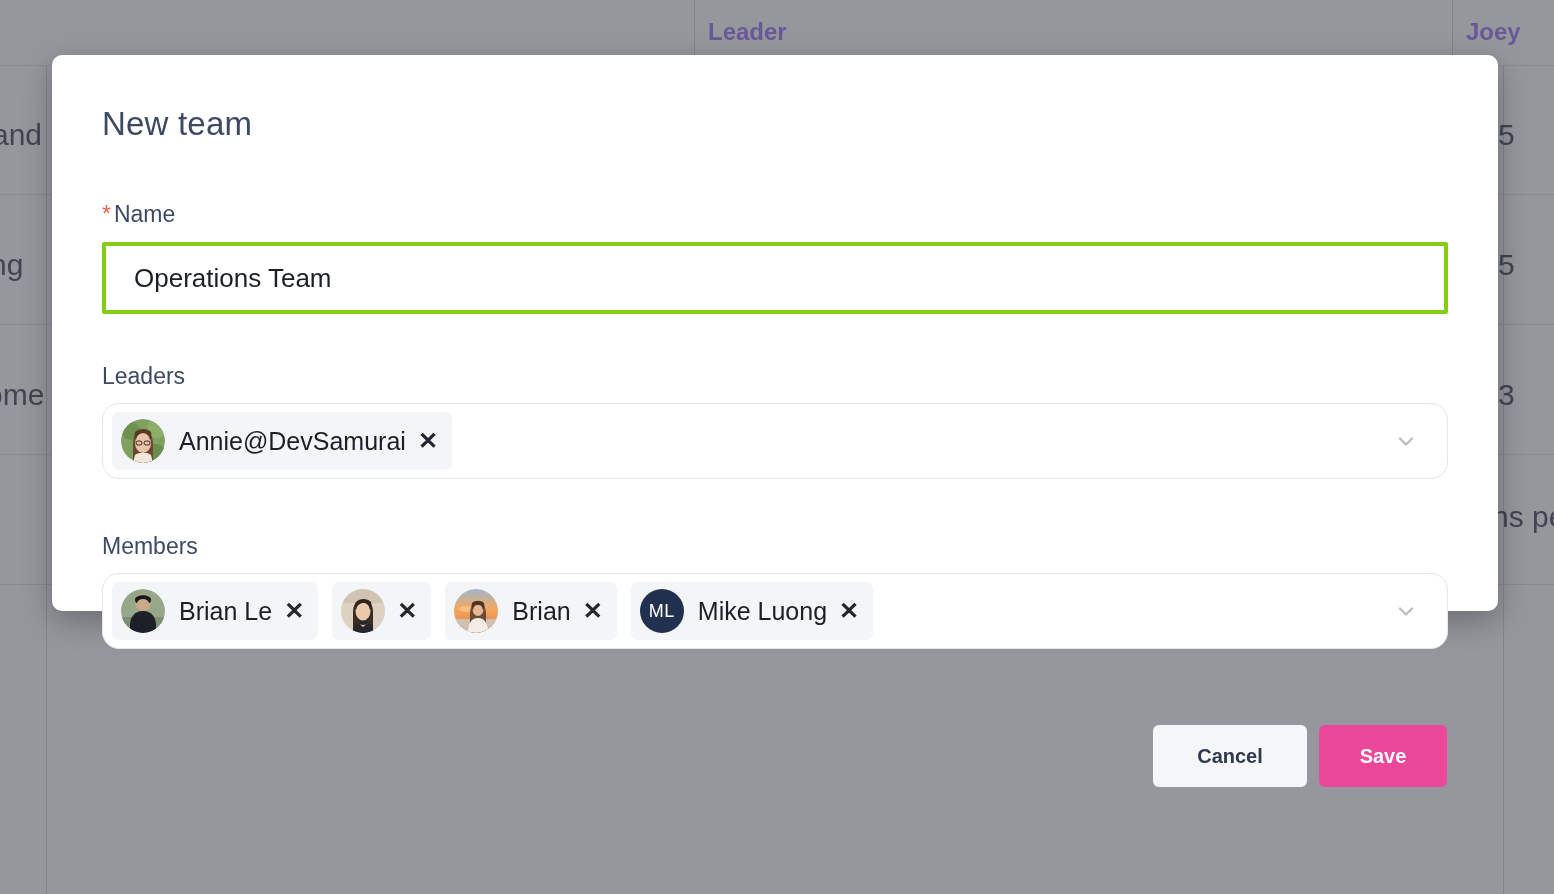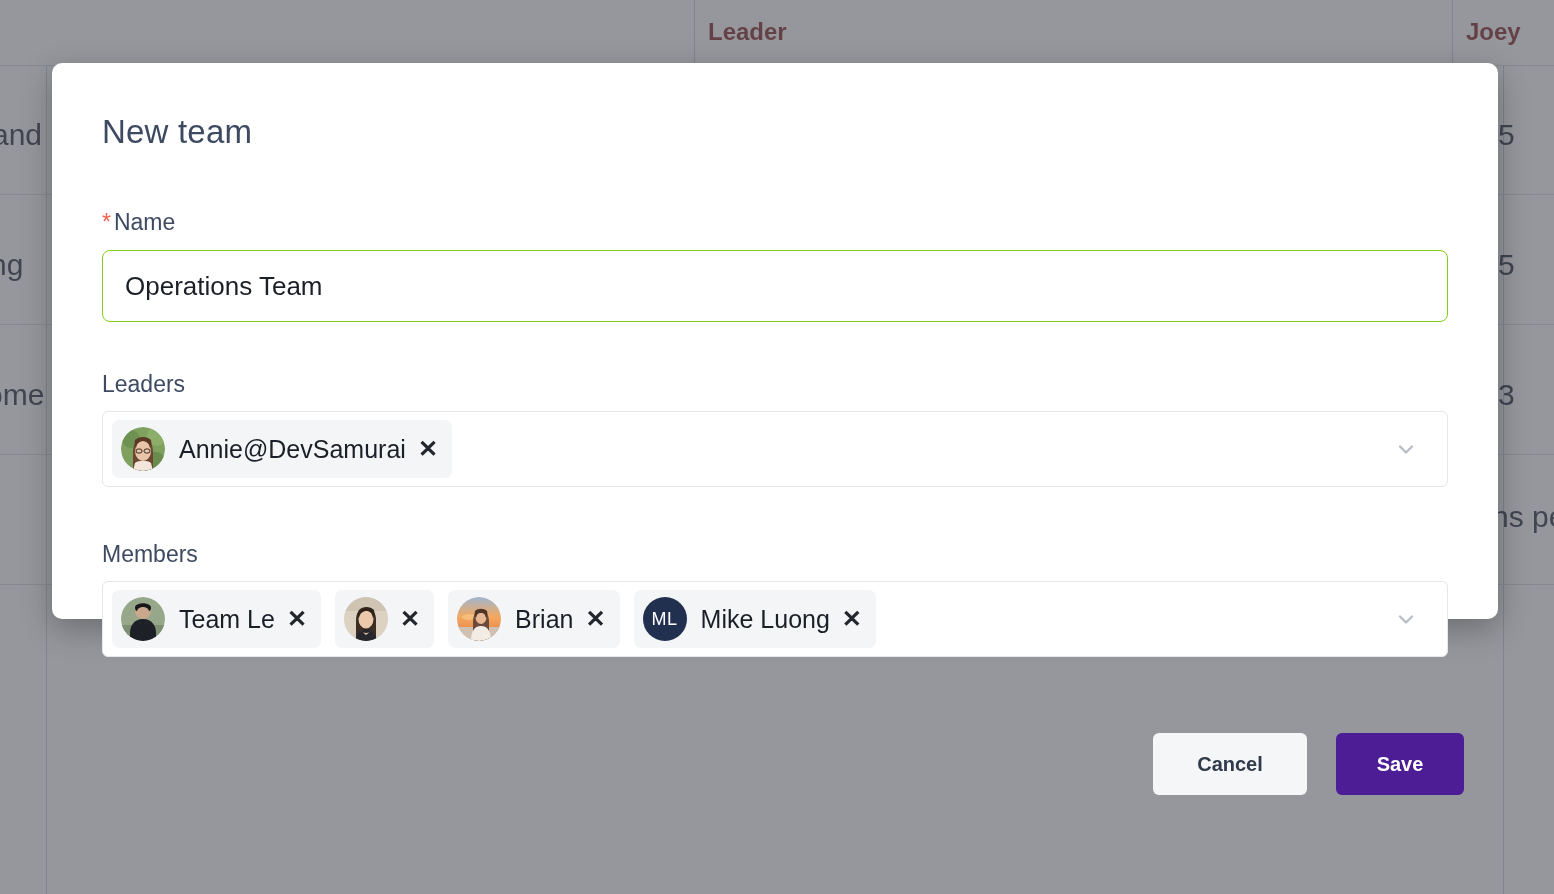--- a/index.html
+++ b/index.html
@@ -38,21 +38,21 @@
     width: 1px;
     height: 66px;
     background: #c9cdd4;
   }
 
   .bg-col-head {
     position: absolute;
     top: 18px;
     font-size: 24px;
     font-weight: bold;
-    color: #7f1d1d;
+    color: #8b5cf6;
     white-space: nowrap;
   }
 
   .bg-row-line {
     position: absolute;
     left: 0;
     width: 1554px;
     height: 1px;
     background: #d8dce2;
   }
@@ -82,21 +82,21 @@
   .scrim {
     position: absolute;
     inset: 0;
     background: rgba(84, 87, 95, 0.62);
   }
 
   
   .modal {
     position: absolute;
     left: 52px;
-    top: 63px;
+    top: 55px;
     width: 1446px;
     height: 556px;
     background: #ffffff;
     border-radius: 10px;
     box-shadow: 0 10px 32px rgba(0, 0, 0, 0.28);
     padding: 0 50px;
   }
 
   .modal-title {
     position: absolute;
@@ -119,37 +119,37 @@
   .req-star {
     color: #f0614f;
     margin-right: 3px;
   }
 
   .text-input {
     position: absolute;
     left: 50px;
     width: 1346px;
     height: 72px;
-    border: 1px solid #84cc16;
-    border-radius: 8px;
+    border: 4px solid #84cc16;
+    border-radius: 2px;
     background: #ffffff;
     display: flex;
     align-items: center;
-    padding-left: 22px;
+    padding-left: 28px;
     font-size: 26px;
     color: #1b1f27;
     font-family: "Liberation Sans", sans-serif;
   }
 
   .select-box {
     position: absolute;
     left: 50px;
     width: 1346px;
     border: 1px solid #e3e6ea;
-    border-radius: 6px;
+    border-radius: 17px;
     background: #ffffff;
     display: flex;
     align-items: center;
     padding: 8px 10px 8px 9px;
     gap: 14px;
   }
 
   .chip {
     display: flex;
     align-items: center;
@@ -224,26 +224,25 @@
 
   .btn-cancel {
     background: #f5f6f7;
     color: #2f3a4c;
     width: 154px;
     top: 670px;
     left: 1101px;
   }
 
   .btn-save {
-    background: #4c1d95;
+    background: #ec4899;
     color: #ffffff;
     width: 128px;
     top: 670px;
     left: 1267px;
-    margin-left: 17px;
   }
 </style>
 </head>
 <body>
 
 <div class="page-bg">
   <div class="bg-table">
     <div class="bg-header-row"></div>
     <div class="bg-col-divider" style="left:694px"></div>
     <div class="bg-col-divider" style="left:1452px"></div>
@@ -331,21 +330,21 @@
           <g clip-path="url(#c1)">
             <rect width="44" height="44" fill="#97a78a"></rect>
             <rect y="28" width="44" height="16" fill="#7f8f74"></rect>
             <circle cx="22" cy="14" r="8" fill="#caa88c"></circle>
             <path d="M14 10c2-5 14-5 16 0 0 3-1 4-2 4-1-3-3-4-6-4s-5 1-6 4c-1 0-2-1-2-4z" fill="#16181c"></path>
             <path d="M22 22c9 0 13 7 13 14v8H9v-8c0-7 4-14 13-14z" fill="#1d2026"></path>
             <path d="M17 24c2 5 8 5 10 0l-5 4z" fill="#2a2e36"></path>
           </g>
         </svg>
       </span>
-      <span class="chip-label">Team Le</span>
+      <span class="chip-label">Brian Le</span>
       <span class="chip-remove">✕</span>
     </div>
 
     <div class="chip">
       <span class="chip-avatar">
         <svg width="44" height="44" viewBox="0 0 44 44" aria-hidden="true">
           <defs>
               <clipPath id="c2">
                 <circle cx="22" cy="22" r="22"></circle>
               </clipPath>

